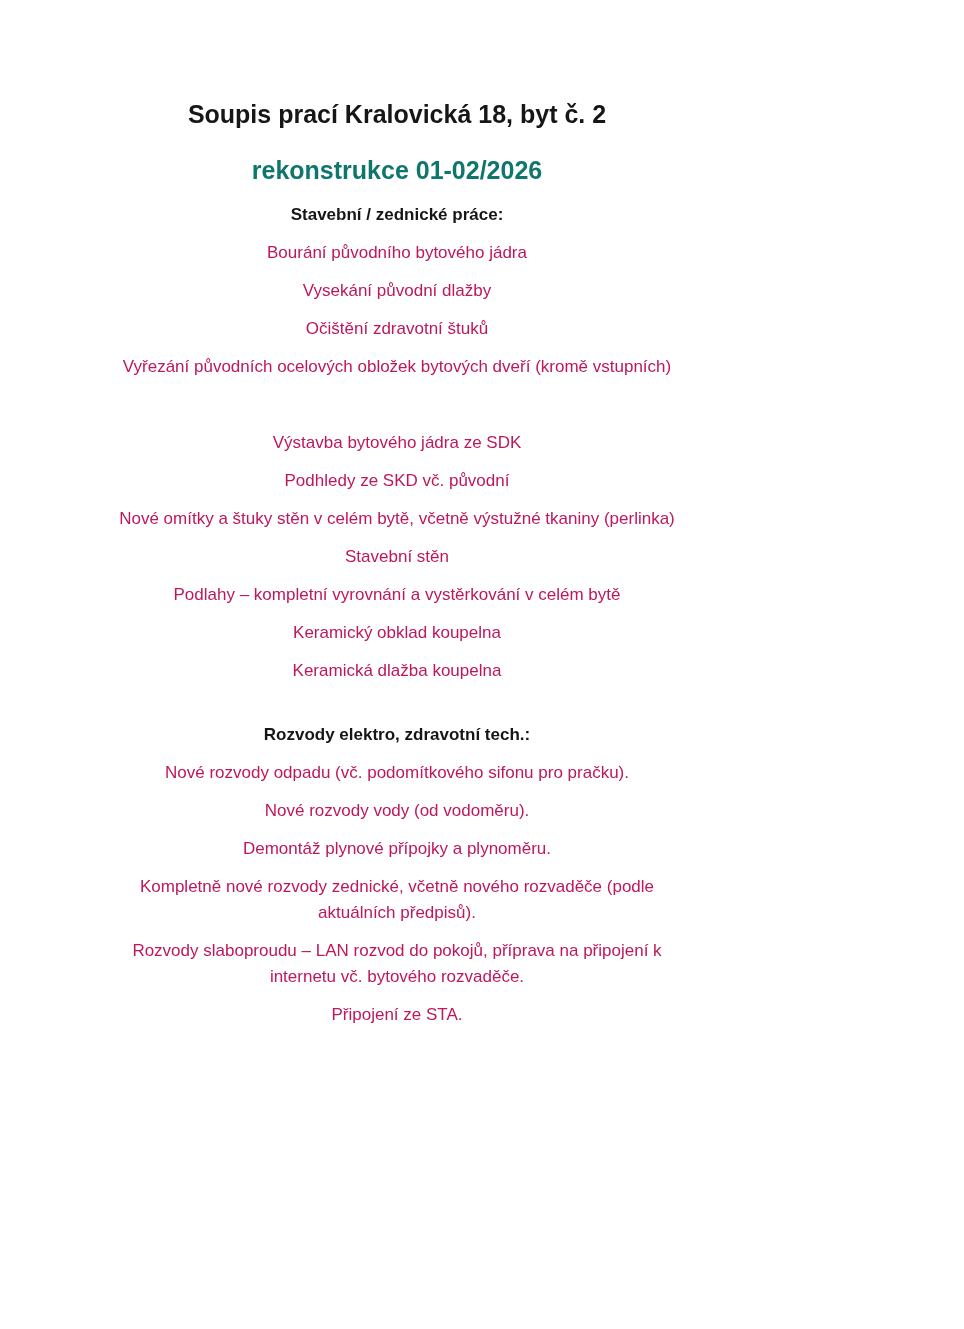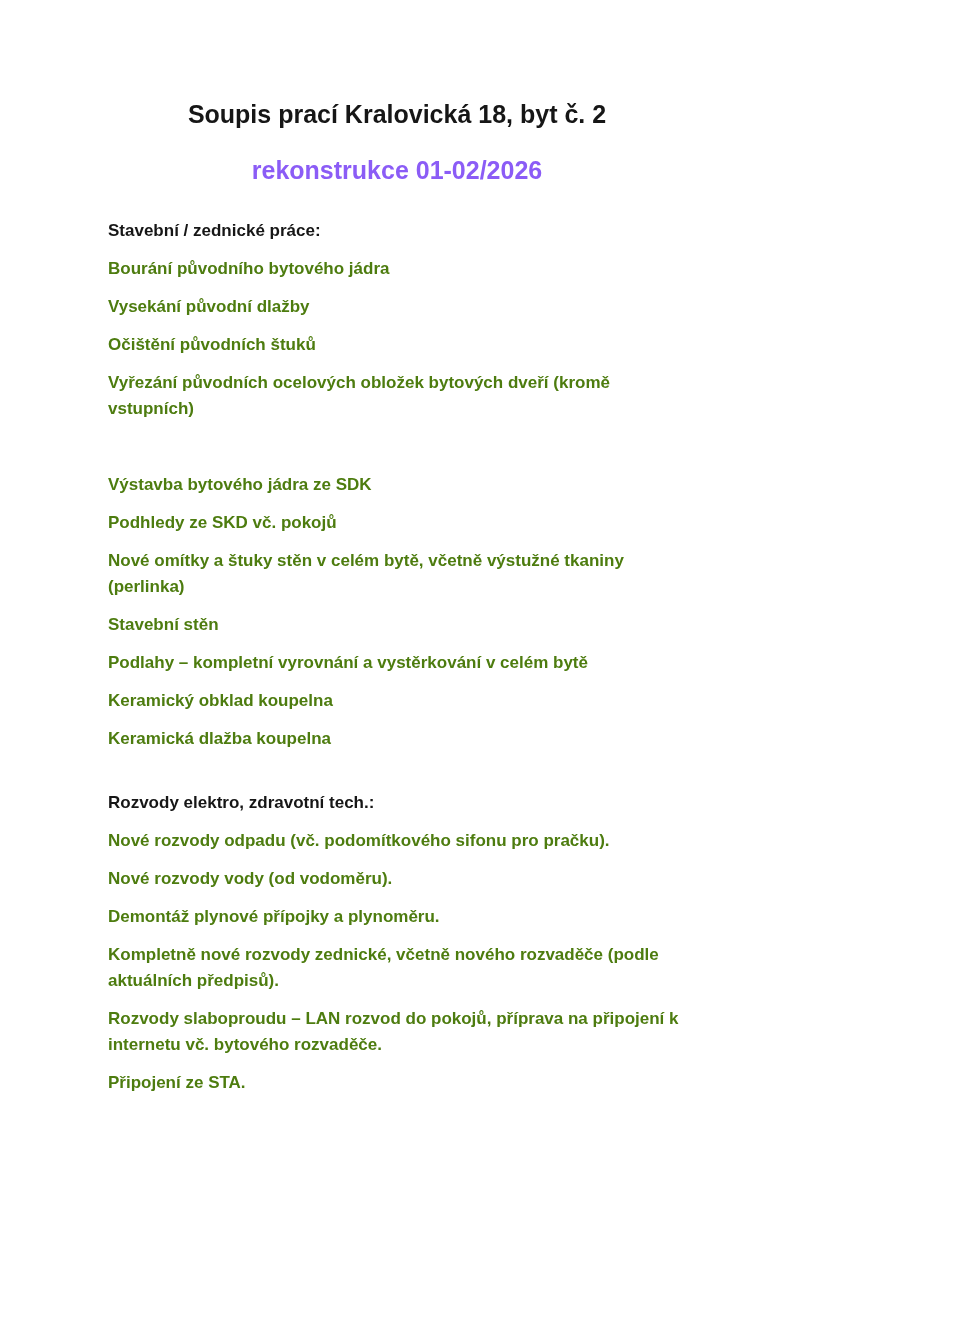--- a/index.html
+++ b/index.html
@@ -28,59 +28,60 @@
     font-weight: bold;
     line-height: 32px;
     color: #161616;
   }
   .subtitle {
     margin: 24px 0 4px 0;
     text-align: center;
     font-size: 25px;
     font-weight: bold;
     line-height: 32px;
-    color: #8b5cf6;
+    color: #0f766e;
   }
   .doc-body {
-    margin-top: 32px;
+    margin-top: 16px;
+    text-align: center;
   }
   .section + .section {
     margin-top: 38px;
   }
   .para {
     margin: 0 0 12px 0;
     font-size: 17px;
     line-height: 26px;
-    font-weight: bold;
-    color: #4d7c0f;
+    font-weight: normal;
+    color: #be185d;
   }
   .para.heading {
     font-weight: bold;
     color: #161616;
   }
   .para.empty {
     
   }
 </style>
 </head>
 <body>
 
 <div class="page">
   <h1 class="title">Soupis prací Kralovická 18, byt č. 2</h1>
   <h2 class="subtitle">rekonstrukce 01-02/2026</h2>
   <div class="doc-body" id="doc-sections">
   <section class="section">
     <p class="para heading">Stavební / zednické práce:</p>
   <p class="para">Bourání původního bytového jádra</p>
         <p class="para">Vysekání původní dlažby</p>
-        <p class="para">Očištění původních štuků</p>
+        <p class="para">Očištění zdravotní štuků</p>
         <p class="para">Vyřezání původních ocelových obložek bytových dveří (kromě vstupních)</p>
         <p class="para empty">&nbsp;</p>
         <p class="para">Výstavba bytového jádra ze SDK</p>
-        <p class="para">Podhledy ze SKD vč. pokojů</p>
+        <p class="para">Podhledy ze SKD vč. původní</p>
         <p class="para">Nové omítky a štuky stěn v celém bytě, včetně výstužné tkaniny (perlinka)</p>
         <p class="para">Stavební stěn</p>
         <p class="para">Podlahy – kompletní vyrovnání a vystěrkování v celém bytě</p>
         <p class="para">Keramický obklad koupelna</p>
         <p class="para">Keramická dlažba koupelna</p>
       </section>
 
   <section class="section">
     <p class="para heading">Rozvody elektro, zdravotní tech.:</p>
   <p class="para">Nové rozvody odpadu (vč. podomítkového sifonu pro pračku).</p>

